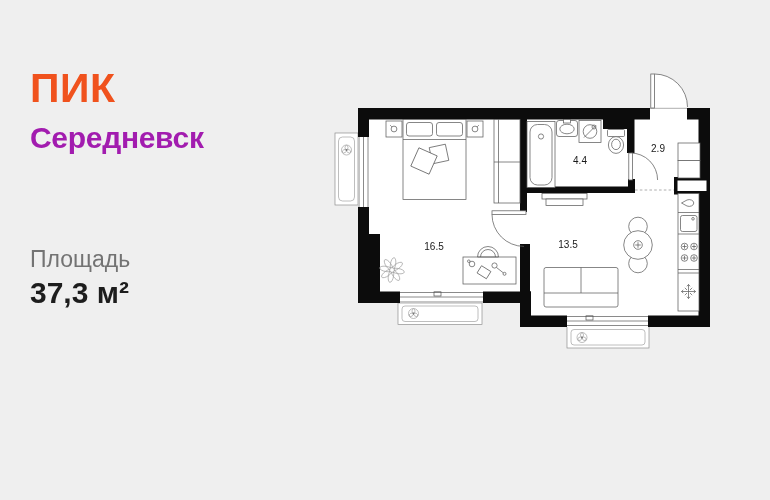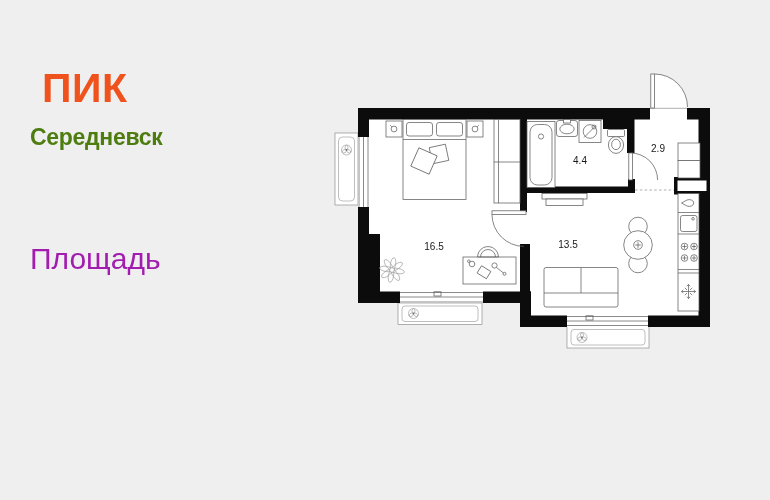--- a/index.html
+++ b/index.html
@@ -1,21 +1,21 @@
 <!DOCTYPE html>
 <html><head>
 <meta charset="utf-8">
 <style>
   html,body{margin:0;padding:0;}
   body{width:770px;height:500px;background:#efefef;font-family:"Liberation Sans",sans-serif;overflow:hidden;}
   .card{position:relative;width:770px;height:500px;background:#efefef;}
   .info{position:absolute;left:30px;top:68px;width:285px;height:280px;}
-  .brand{position:absolute;left:0;top:0;font-size:41px;line-height:41px;font-weight:700;letter-spacing:.5px;color:#f0521d;margin-left:12px;}
-  .title{position:absolute;left:0;top:52px;font-size:23px;line-height:35px;font-weight:700;color:#4d7c0f;letter-spacing:-.3px;}
-  .area-label{position:absolute;left:0;top:178px;font-size:30px;line-height:26px;color:#a21caf;}
+  .brand{position:absolute;left:0;top:0;font-size:41px;line-height:41px;font-weight:700;letter-spacing:.5px;color:#f0521d;}
+  .title{position:absolute;left:0;top:52px;font-size:30px;line-height:35px;font-weight:700;color:#a21caf;letter-spacing:-.3px;}
+  .area-label{position:absolute;left:0;top:178px;font-size:23px;line-height:26px;color:#737373;}
   .area-value{position:absolute;left:0;top:208px;font-size:30px;line-height:34px;font-weight:700;color:#1d1d1d;}
   svg.plan{position:absolute;left:318px;top:60px;width:392px;height:302px;}
   .wall{fill:#0c0c0c;}
   .fl{fill:#ffffff;}
   .s{stroke:#5f5f5f;stroke-width:.75;fill:#ffffff;}
   .sn{stroke:#5f5f5f;stroke-width:.75;fill:none;}
   .thin{stroke:#4a4a4a;stroke-width:.65;fill:none;}
   .lite{stroke:#8f8f8f;stroke-width:.7;fill:#ffffff;}
   .liten{stroke:#9a9a9a;stroke-width:.65;fill:none;}
   .dash{stroke:#9a9a9a;stroke-width:.8;stroke-dasharray:2.6 2.2;fill:none;}
@@ -24,20 +24,21 @@
 </head>
 <body>
 
 <div class="card">
   <div class="info">
     <div class="brand">ПИК</div>
     <div class="title">
       <div>Середневск</div>
     </div>
     <div class="area-label">Площадь</div>
+    <div class="area-value">37,3 м²</div>
   </div>
 
   <svg class="plan" viewBox="0 0 392 302" xmlns="http://www.w3.org/2000/svg">
     <defs>
       <g id="fan">
         <circle r="5" class="liten"></circle>
         <ellipse cx="0" cy="-2.5" rx="1.5" ry="2.2" class="liten"></ellipse>
         <ellipse cx="0" cy="-2.5" rx="1.5" ry="2.2" class="liten" transform="rotate(120)"></ellipse>
         <ellipse cx="0" cy="-2.5" rx="1.5" ry="2.2" class="liten" transform="rotate(240)"></ellipse>
         <circle r="0.9" fill="#777" stroke="none"></circle>

